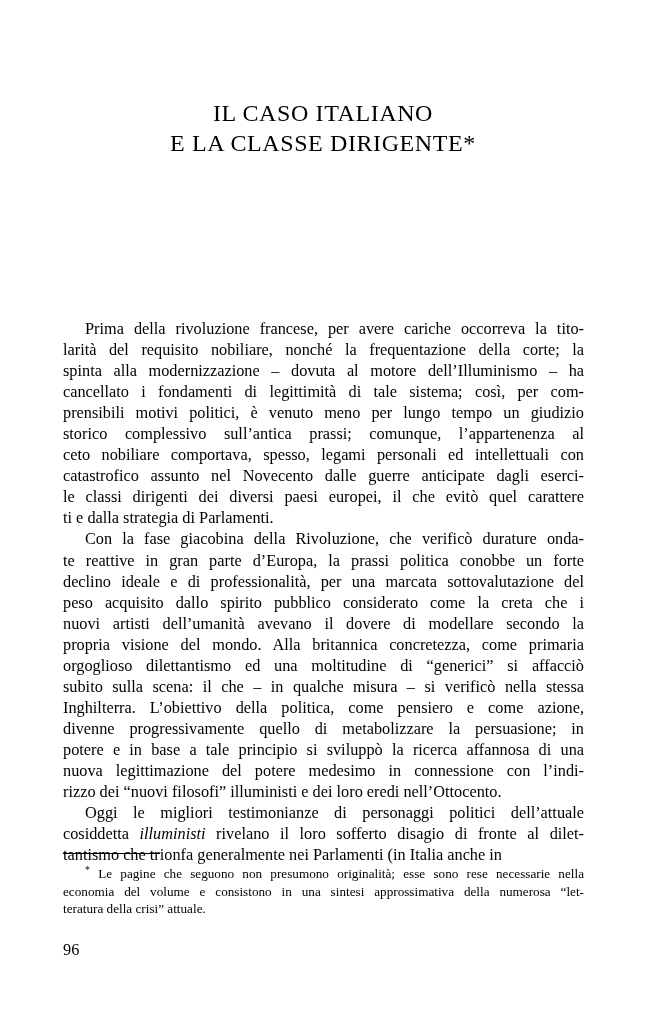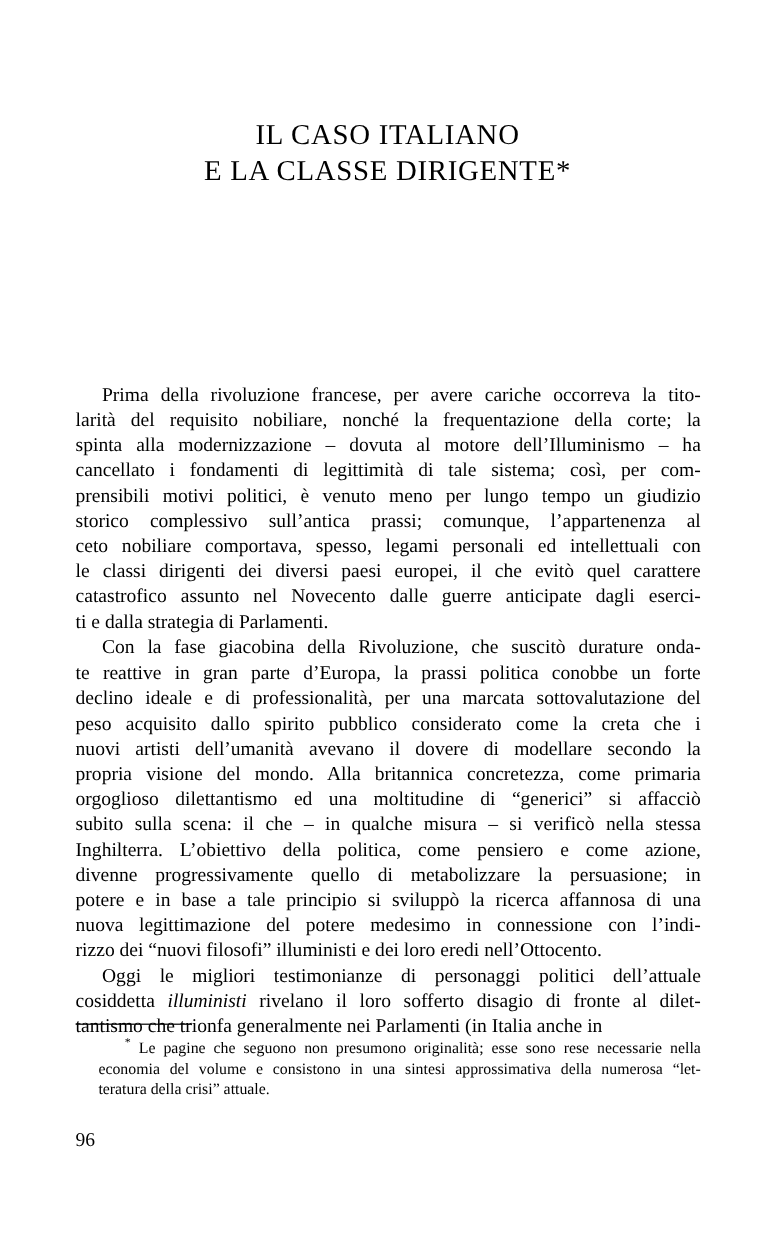--- a/index.html
+++ b/index.html
@@ -85,21 +85,20 @@
     top: 861px;
     width: 521px;
   }
   .fn-line {
     font-size: 13.2px;
     line-height: 17.2px;
     display: block;
     text-align: justify;
     text-align-last: justify;
     white-space: pre-wrap;
-    margin-left: 19px;
   }
   .fn-line.last { text-align-last: left; }
   .fn-line.indent { text-indent: 22px; }
   .fn-marker {
     font-size: 10px;
     vertical-align: super;
   }
 
   
   .folio {
@@ -122,26 +121,26 @@
 
   <div class="body-block">
     <p class="para">
         <span class="ln indent">Prima della rivoluzione francese, per avere cariche occorreva la tito-</span>
         <span class="ln">larità del requisito nobiliare, nonché la frequentazione della corte; la</span>
         <span class="ln">spinta alla modernizzazione – dovuta al motore dell’Illuminismo – ha</span>
         <span class="ln">cancellato i fondamenti di legittimità di tale sistema; così, per com-</span>
         <span class="ln">prensibili motivi politici, è venuto meno per lungo tempo un giudizio</span>
         <span class="ln">storico complessivo sull’antica prassi; comunque, l’appartenenza al</span>
         <span class="ln">ceto nobiliare comportava, spesso, legami personali ed intellettuali con</span>
+        <span class="ln">catastrofico assunto nel Novecento dalle guerre anticipate dagli eserci-</span>
         <span class="ln">le classi dirigenti dei diversi paesi europei, il che evitò quel carattere</span>
-        <span class="ln">catastrofico assunto nel Novecento dalle guerre anticipate dagli eserci-</span>
         <span class="ln last">ti e dalla strategia di Parlamenti.</span>
       </p>
     <p class="para">
-        <span class="ln indent">Con la fase giacobina della Rivoluzione, che suscitò durature onda-</span>
+        <span class="ln indent">Con la fase giacobina della Rivoluzione, che verificò durature onda-</span>
         <span class="ln">te reattive in gran parte d’Europa, la prassi politica conobbe un forte</span>
         <span class="ln">declino ideale e di professionalità, per una marcata sottovalutazione del</span>
         <span class="ln">peso acquisito dallo spirito pubblico considerato come la creta che i</span>
         <span class="ln">nuovi artisti dell’umanità avevano il dovere di modellare secondo la</span>
         <span class="ln">propria visione del mondo. Alla britannica concretezza, come primaria</span>
         <span class="ln">orgoglioso dilettantismo ed una moltitudine di “generici” si affacciò</span>
         <span class="ln">subito sulla scena: il che – in qualche misura – si verificò nella stessa</span>
         <span class="ln">Inghilterra. L’obiettivo della politica, come pensiero e come azione,</span>
         <span class="ln">divenne progressivamente quello di metabolizzare la persuasione; in</span>
         <span class="ln">potere e in base a tale principio si sviluppò la ricerca affannosa di una</span>

